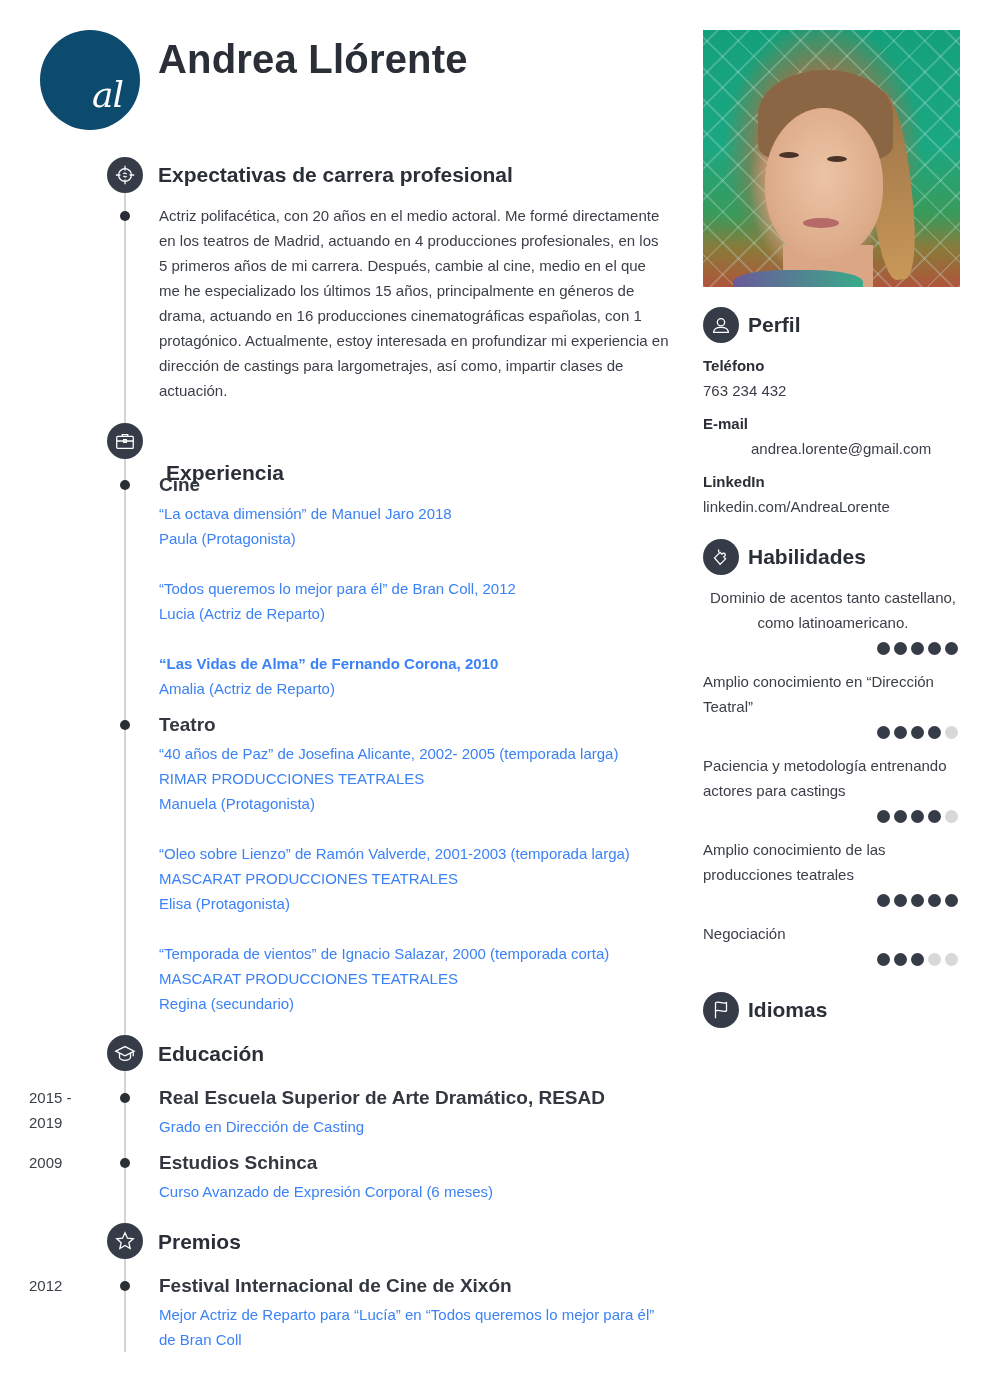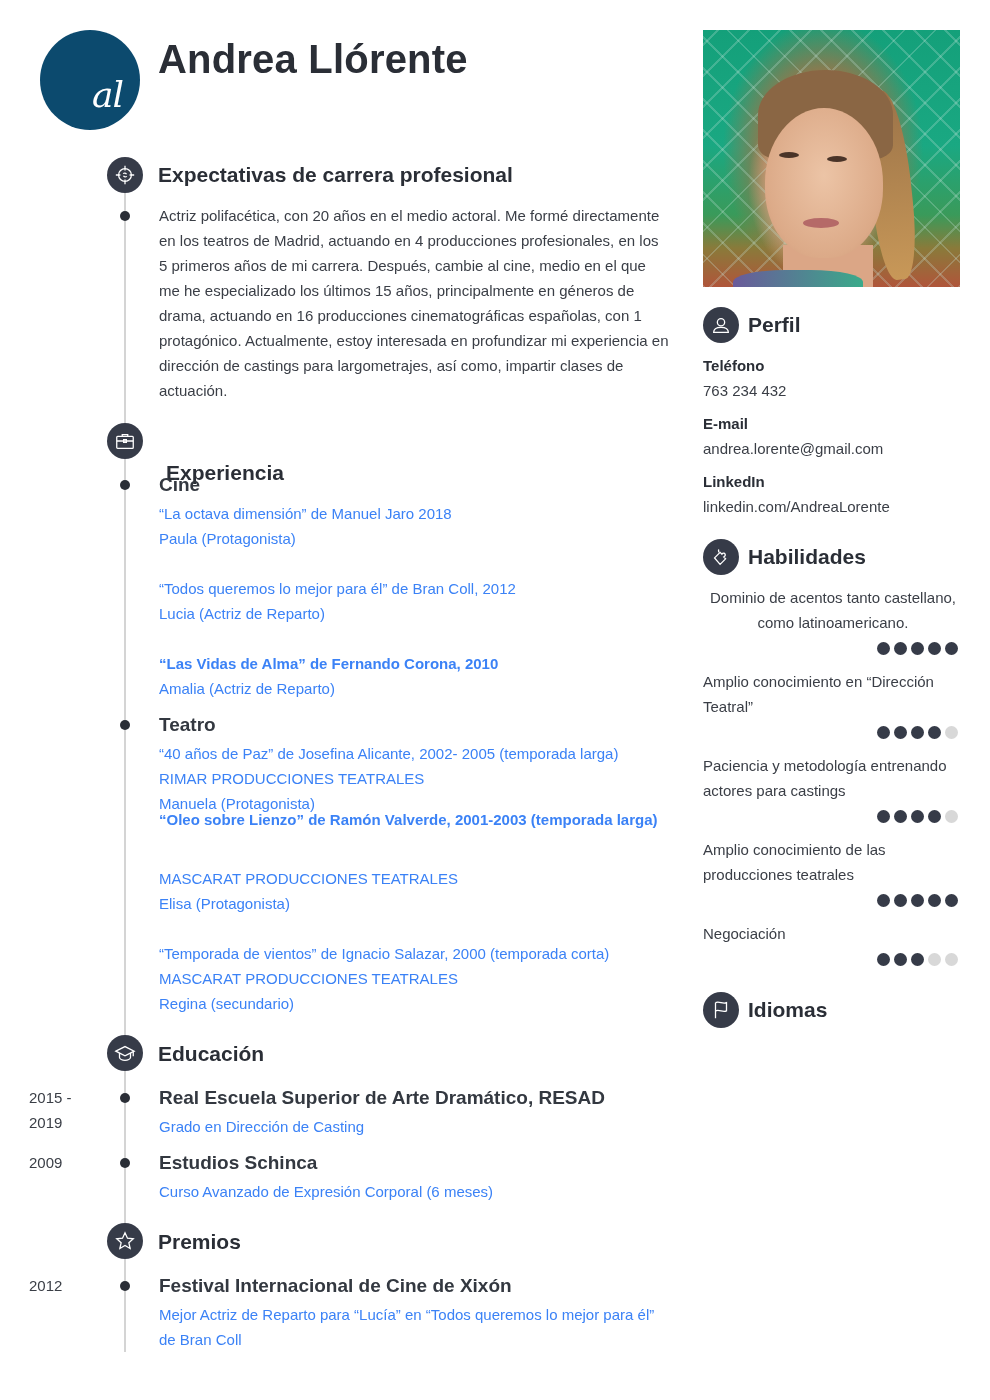--- a/index.html
+++ b/index.html
@@ -86,21 +86,21 @@
 <div class="line" style="top:576px;">“Todos queremos lo mejor para él” de Bran Coll, 2012</div>
 <div class="line" style="top:601px;">Lucia (Actriz de Reparto)</div>
 <div class="line" style="top:651px;font-weight:bold;">“Las Vidas de Alma” de Fernando Corona, 2010</div>
 <div class="line" style="top:676px;">Amalia (Actriz de Reparto)</div>
 
 <div class="dot" style="top:720px;"></div>
 <div class="sub-title" style="top:714px;">Teatro</div>
 <div class="line" style="top:741px;">“40 años de Paz” de Josefina Alicante, 2002- 2005 (temporada larga)</div>
 <div class="line" style="top:766px;">RIMAR PRODUCCIONES TEATRALES</div>
 <div class="line" style="top:791px;">Manuela (Protagonista)</div>
-<div class="line" style="top:807px;font-weight:bold;">“Oleo sobre Lienzo” de Ramón Valverde, 2001-2003 (temporada larga)</div>
+<div class="line" style="top:841px;">“Oleo sobre Lienzo” de Ramón Valverde, 2001-2003 (temporada larga)</div>
 <div class="line" style="top:866px;">MASCARAT PRODUCCIONES TEATRALES</div>
 <div class="line" style="top:891px;">Elisa (Protagonista)</div>
 <div class="line" style="top:941px;">“Temporada de vientos” de Ignacio Salazar, 2000 (temporada corta)</div>
 <div class="line" style="top:966px;">MASCARAT PRODUCCIONES TEATRALES</div>
 <div class="line" style="top:991px;">Regina (secundario)</div>
 
 <div class="sec-icon" style="left:107px;top:1035px;">
   <svg viewBox="0 0 24 24" fill="none" stroke="#fff" stroke-width="1.4">
       <path d="M2 10l10-5 10 5-10 5z"></path>
       <path d="M6 12v5c0 1.5 3 3 6 3s6-1.5 6-3v-5"></path>
@@ -149,21 +149,21 @@
   <svg viewBox="0 0 24 24" fill="none" stroke="#fff" stroke-width="1.4">
       <circle cx="12" cy="9" r="4"></circle>
       <path d="M4 20c0-3.5 3.5-5.5 8-5.5s8 2 8 5.5z"></path>
     </svg>
 </div>
 <div class="sec-title" style="left:748px;top:313px;">Perfil</div>
 
 <div class="side-label" style="top:357px;">Teléfono</div>
 <div class="side-value" style="top:382px;">763 234 432</div>
 <div class="side-label" style="top:415px;">E-mail</div>
-<div class="side-value" style="top:440px;">andrea.lorente@gmail.com</div>
+<div class="side-value" style="top:440px;margin-left:48px;">andrea.lorente@gmail.com</div>
 <div class="side-label" style="top:473px;">LinkedIn</div>
 <div class="side-value" style="top:498px;">linkedin.com/AndreaLorente</div>
 
 <div class="sec-icon" style="left:703px;top:539px;">
   <svg viewBox="0 0 24 24" fill="none" stroke="#fff" stroke-width="1.4">
       <path d="M5 13l6-6 2 2c1-1.5 3-1.5 3.5 0s-.5 2.5-1.5 3l2 2-6 6z"></path>
       <path d="M10 7c-1-1-1-2.5 0-3"></path>
     </svg>
 </div>
 <div class="sec-title" style="left:748px;top:545px;">Habilidades</div>

